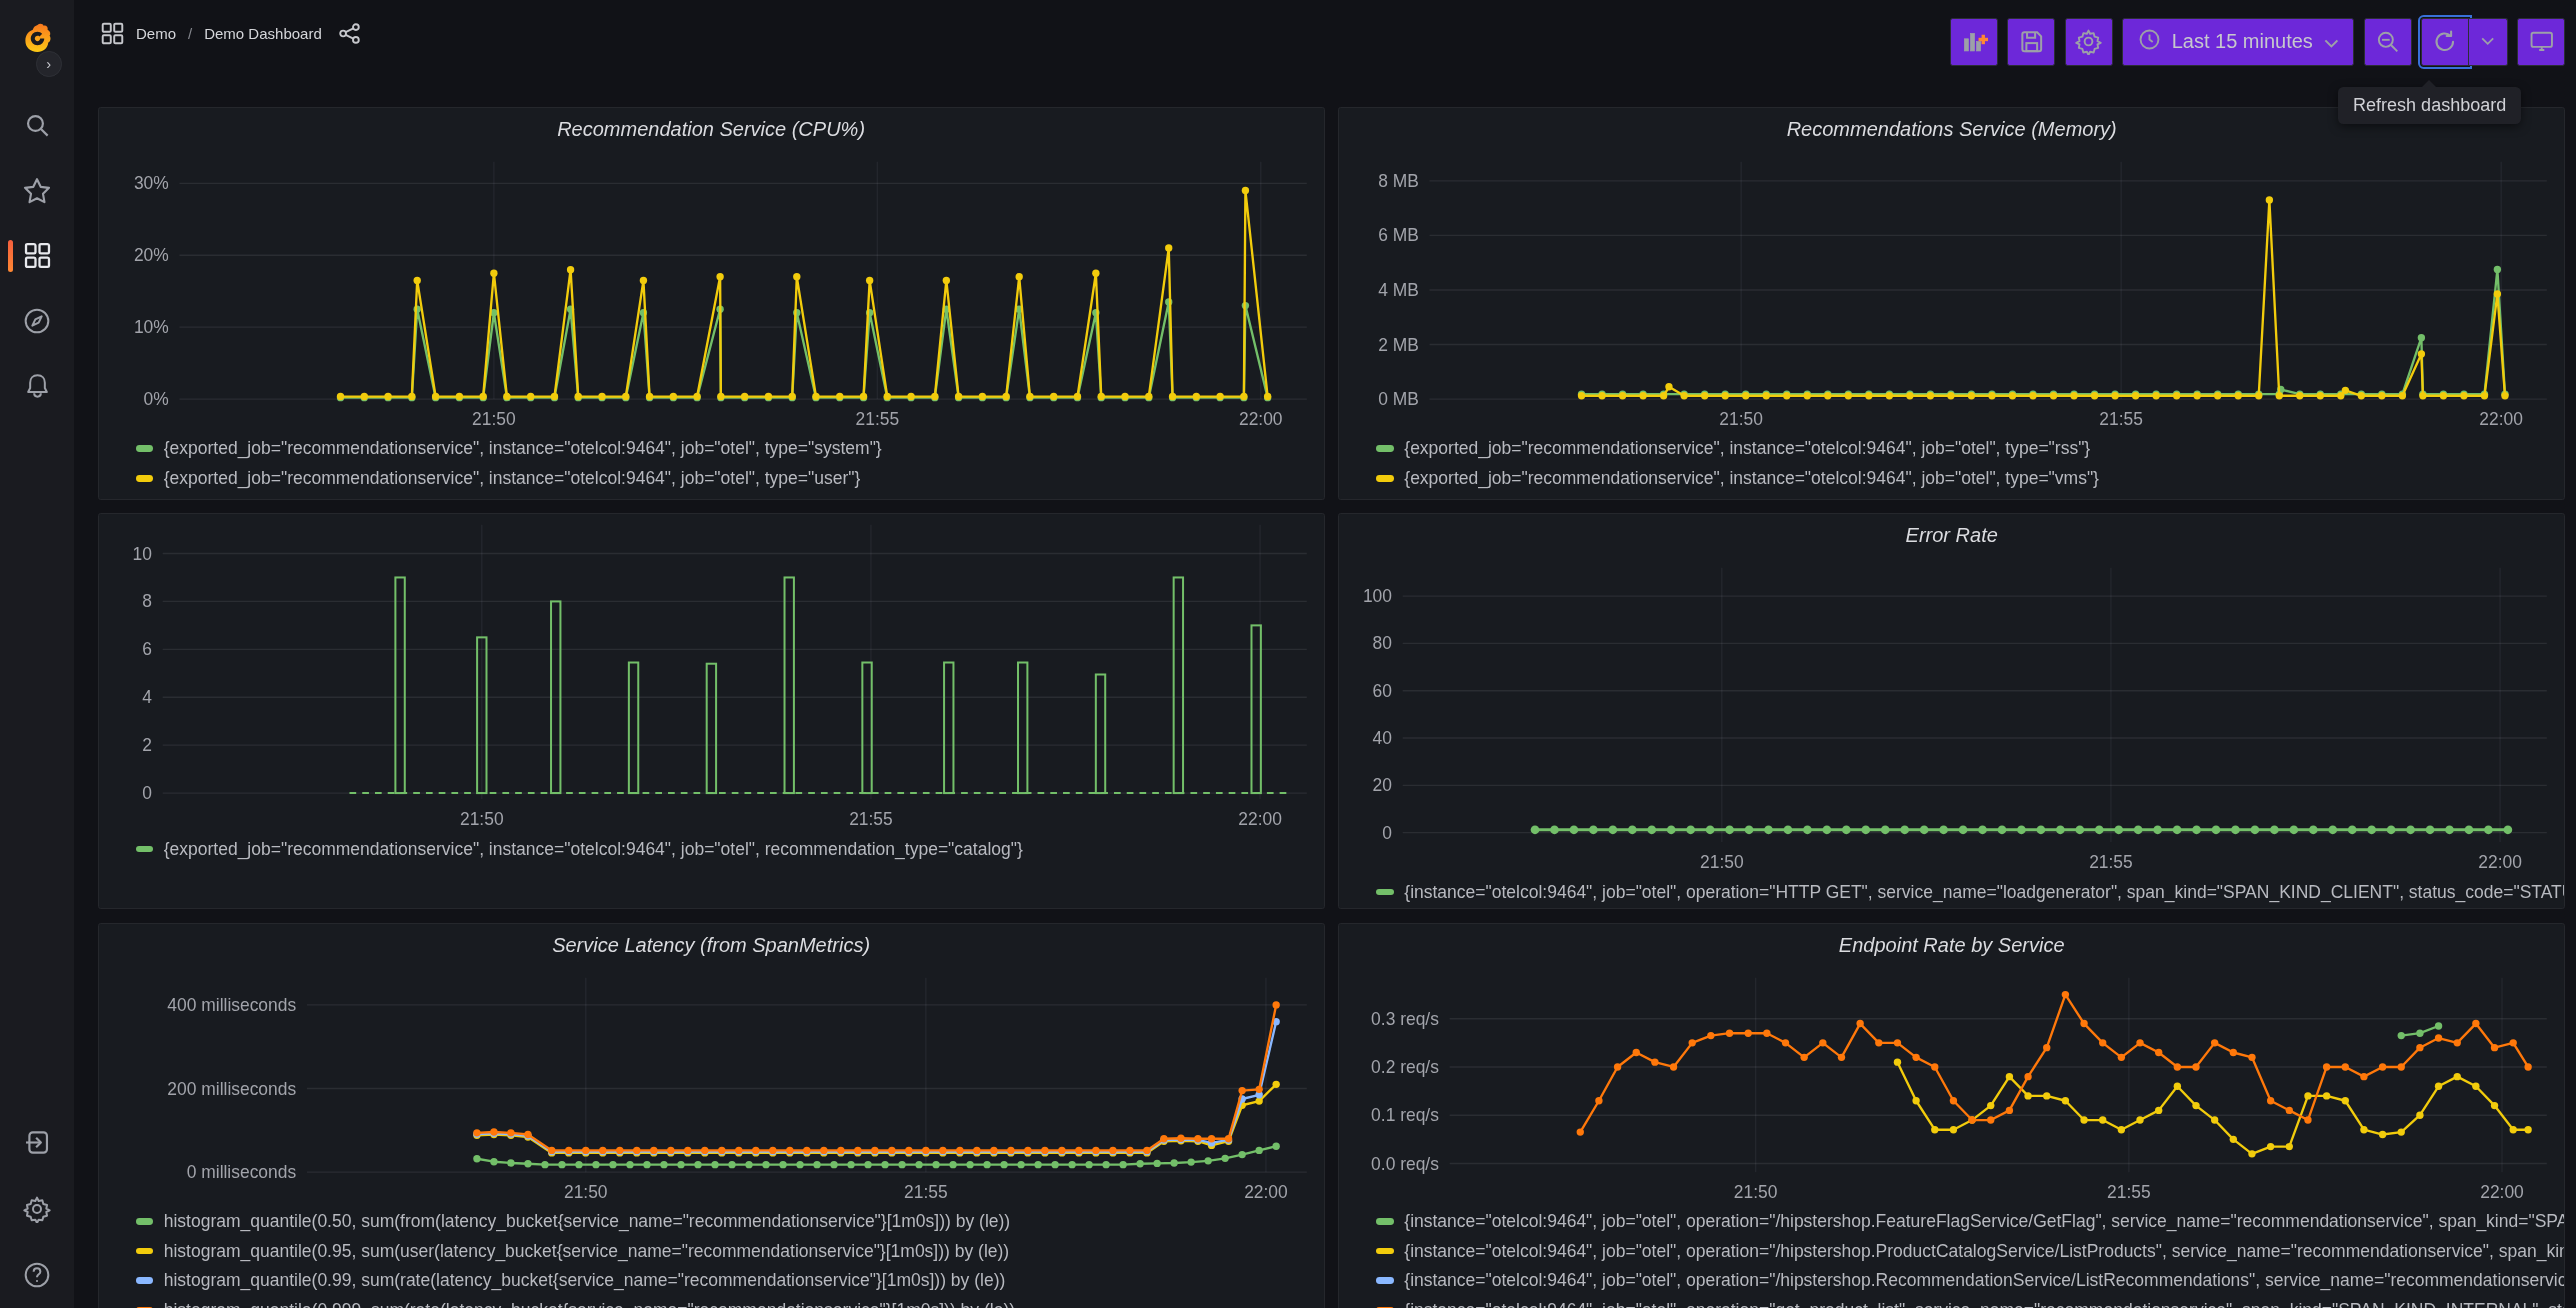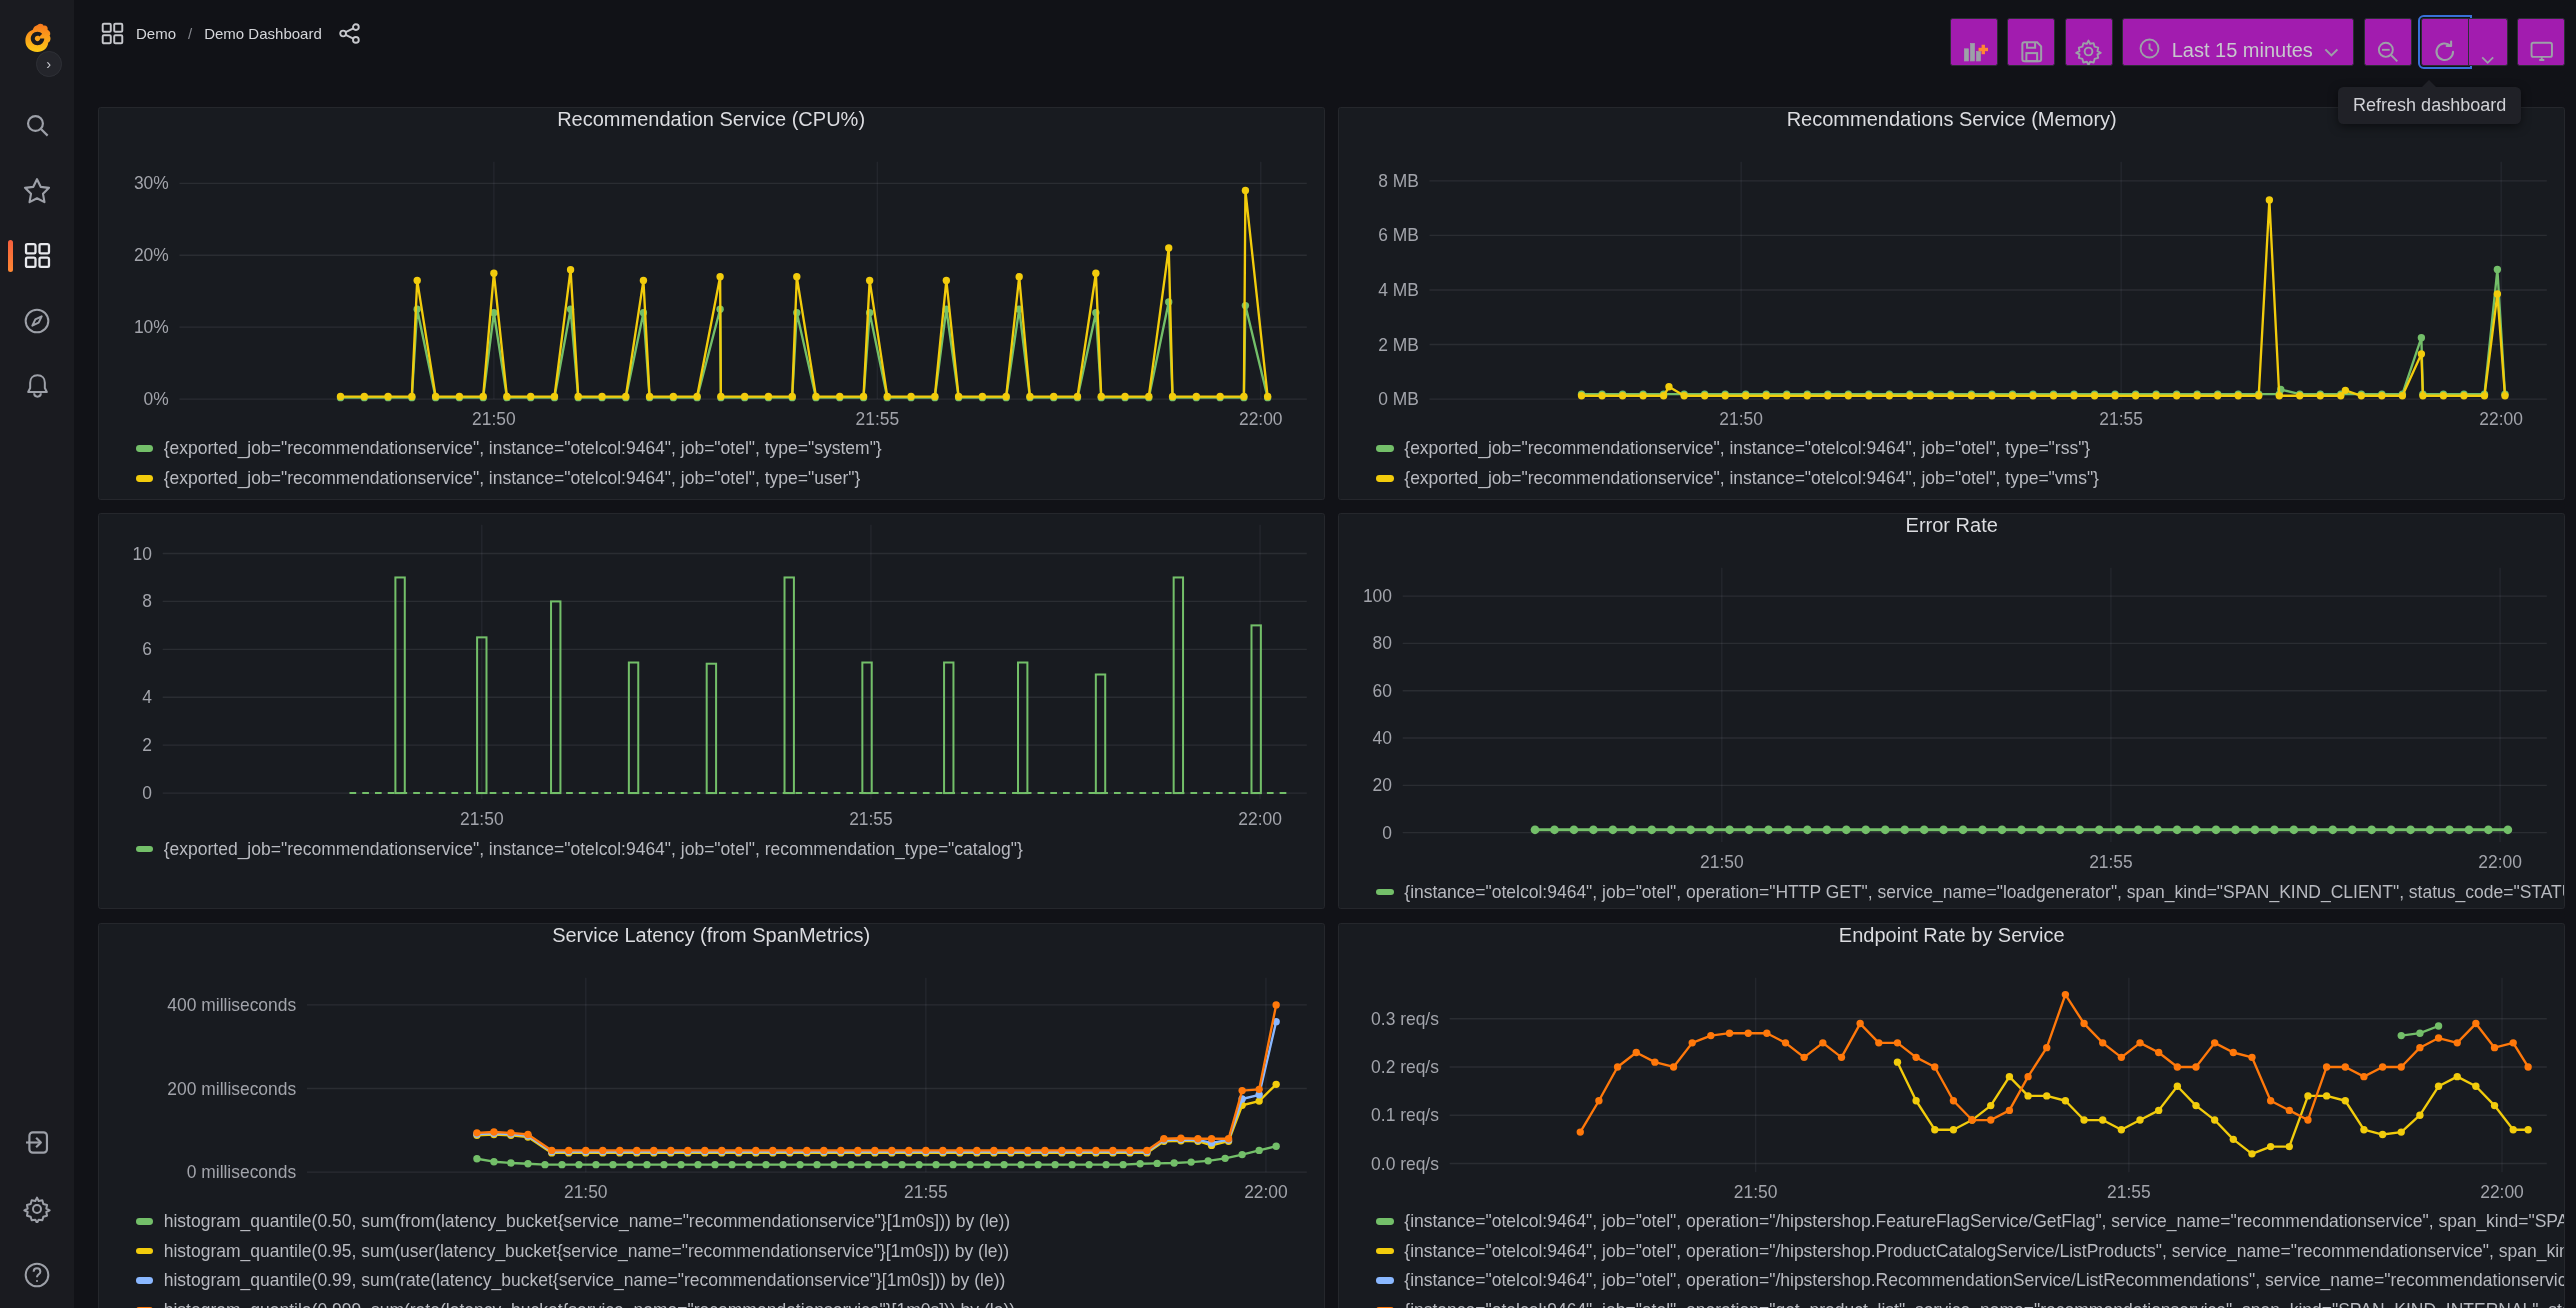--- a/index.html
+++ b/index.html
@@ -21,41 +21,41 @@
     background:#24252b; border:0.7px solid #2e3036; color:#c7c8cd; font-size:14.8px; display:flex;
     align-items:center; justify-content:center; z-index:9; cursor:pointer; }
 
   
   .topbar { position:absolute; left:74px; top:0; right:0; height:67px; display:flex; align-items:center; }
   .breadcrumb { display:flex; align-items:center; gap:12px; margin-left:27px; font-size:15px; color:#d5d6da; }
   .breadcrumb .crumb { cursor:pointer; }
   .breadcrumb .sep { color:#85878e; }
   .breadcrumb svg { display:block; }
   .toolbar { position:absolute; right:10.7px; top:17.5px; display:flex; gap:9.4px; align-items:center; }
-  .tool-btn { height:48px; min-width:48px; background:#a21caf; border:0.7px solid #2c2e35; border-radius:2.7px;
-    display:flex; align-items:flex-end; justify-content:center; cursor:pointer; color:#9da0a8; }
+  .tool-btn { height:48px; min-width:48px; background:#6d28d9; border:0.7px solid #2c2e35; border-radius:2.7px;
+    display:flex; align-items:center; justify-content:center; cursor:pointer; color:#9da0a8; }
   .tool-btn svg { stroke:#9da0a8; }
   .time-picker { display:flex; align-items:center; gap:10.7px; padding:0 14.8px; font-size:20px; color:#c7c8cd; }
   .btn-group { display:flex; }
   .btn-group .tool-btn:first-child { border-radius:2.7px 0 0 2.7px; }
   .btn-group .tool-btn:last-child { border-radius:0 2.7px 2.7px 0; border-left:none; min-width:39px; }
   .focus-ring { outline:2px solid #3871d9; outline-offset:1.3px; border-radius:4px; }
 
   .tooltip { position:absolute; top:87px; right:55px; background:#202127; border-radius:5.4px;
     padding:8px 14.8px; font-size:18px; color:#d0d1d6; white-space:nowrap; z-index:20;
     box-shadow:0 2.7px 9.4px rgba(0,0,0,.5); }
   .tooltip::before { content:""; position:absolute; top:-6.7px; left:50%; margin-left:-7.4px;
     border-left:7.4px solid transparent; border-right:7.4px solid transparent; border-bottom:7.4px solid #202127; }
 
   
   .dashboard { position:absolute; left:74px; top:67px; right:0; bottom:0;
     padding:40px 10.7px 0 23.5px; display:grid; grid-template-columns:1fr 1fr;
     grid-template-rows:393px 396px 564px; gap:13.4px; overflow:hidden; }
   .panel { background:#181b20; border:0.7px solid #25272c; border-radius:2.7px; display:flex; flex-direction:column; overflow:hidden; }
-  .panel-header { height:43px; display:flex; align-items:flex-start; justify-content:center; }
+  .panel-header { height:43px; display:flex; align-items:center; justify-content:center;font-style:italic; }
   .panel-title { font-size:20px; font-weight:500; color:#dbdce0; cursor:pointer; }
   .chart { width:100%; }
   .chart svg { display:block; }
   .legend { padding:4px 0 0 37px; }
   .legend-row { display:flex; align-items:center; gap:10.7px; height:29.5px; overflow:hidden; }
   .swatch { flex:0 0 17.5px; width:17.5px; height:6.7px; border-radius:3.4px; }
   .legend-label { font-size:17.5px; color:#b8bac0; white-space:nowrap; overflow:hidden; cursor:pointer; }
 </style>
 </head>
 <body>

